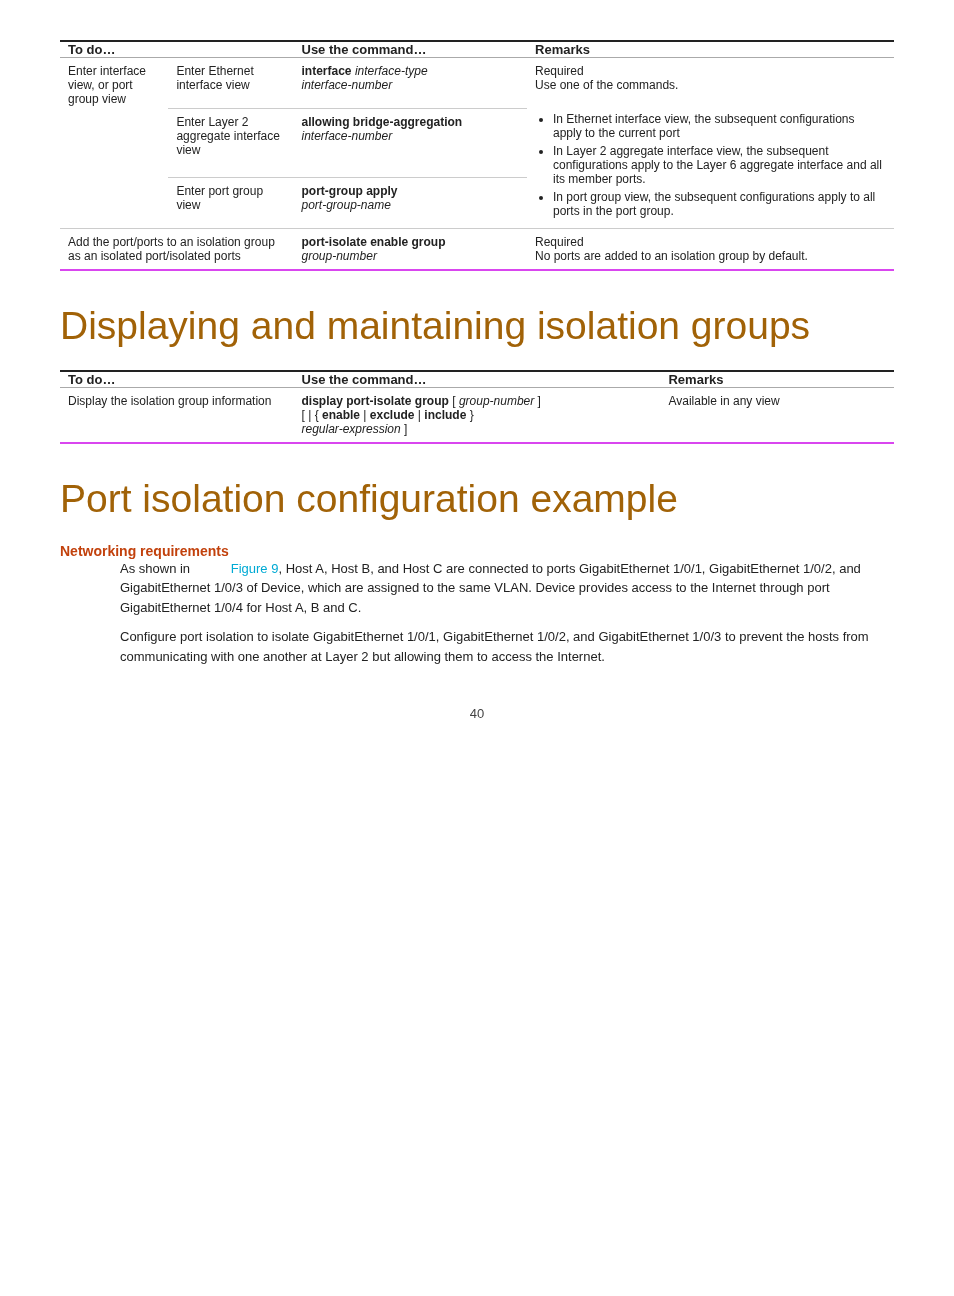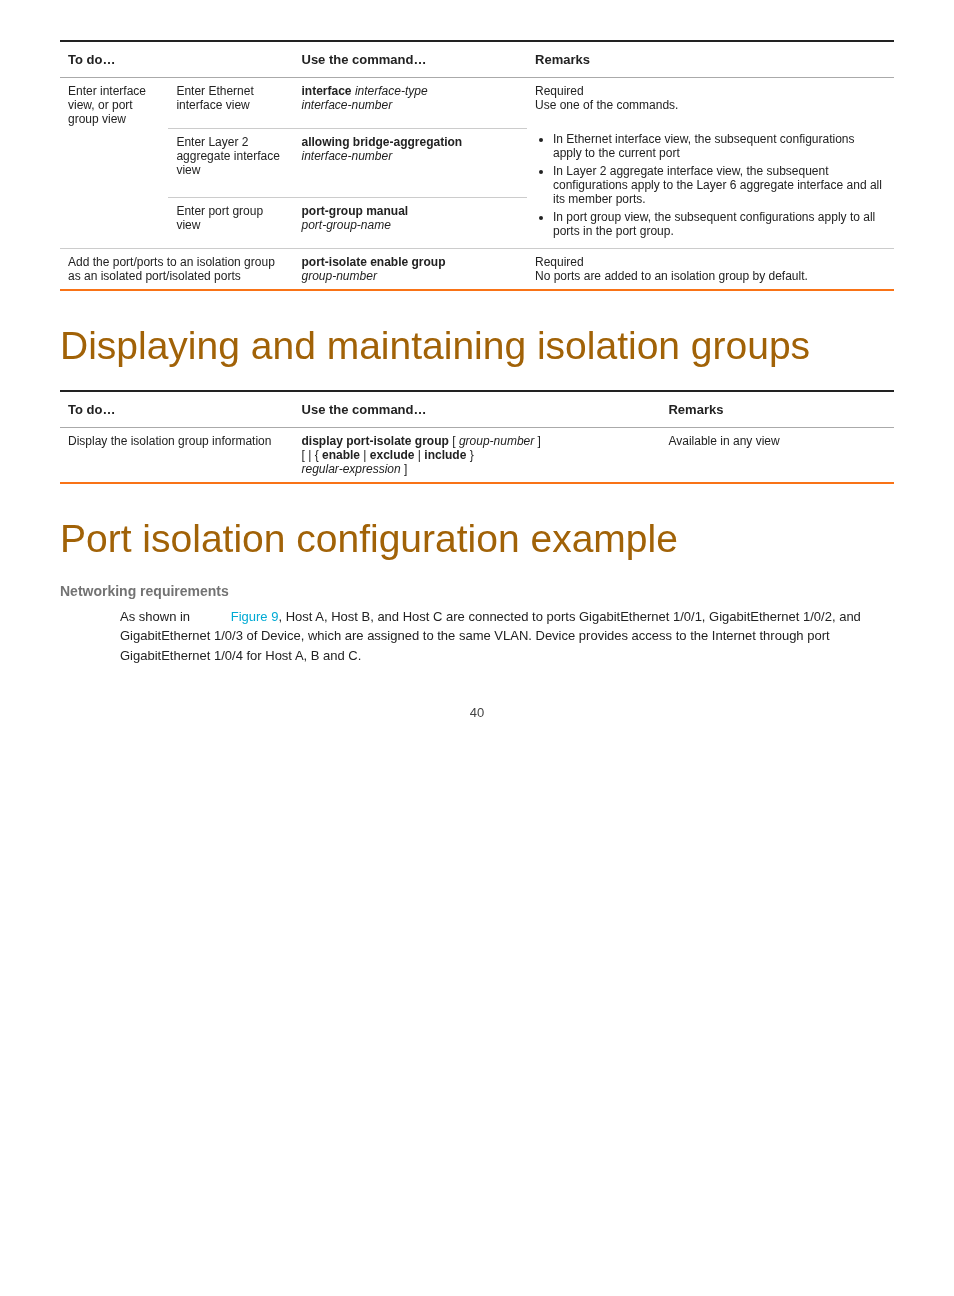--- a/index.html
+++ b/index.html
@@ -17,32 +17,32 @@
     .data-table {
       width: 100%;
       border-collapse: collapse;
       margin-bottom: 32px;
     }
     .data-table th {
       background: #fff;
       font-weight: bold;
       font-size: 13px;
       text-align: left;
-      padding: 10px 8px;
+      padding: 0 8px;
       border-top: 2px solid #222;
       border-bottom: 1px solid #aaa;
     }
     .data-table td {
       padding: 6px 8px;
       vertical-align: top;
       font-size: 12px;
       border-bottom: 1px solid #ccc;
     }
     .data-table tr:last-child td {
-      border-bottom: 2px solid #f97316;
+      border-bottom: 2px solid #d946ef;
     }
 
     .cmd-bold { font-weight: bold; }
     .cmd-italic { font-style: italic; }
 
     ul.remarks-list {
       list-style: disc;
       padding-left: 18px;
       margin-top: 20px;
     }
@@ -57,22 +57,21 @@
       color: #a16207;
       margin-bottom: 20px;
       margin-top: 10px;
       line-height: 1.2;
     }
 
     
     .subsection-heading {
       font-size: 14px;
       font-weight: bold;
-      color: #737373;
-      margin-bottom: 8px;
+      color: #c2410c;
       margin-top: 4px;
     }
 
     .body-text {
       font-size: 13px;
       line-height: 1.5;
       margin-bottom: 10px;
     }
 
     a.inline-link {
@@ -142,21 +141,21 @@
     <tr>
       <td>Enter Layer 2 aggregate interface view</td>
       <td>
         <span class="cmd-bold">allowing bridge-aggregation</span><br>
         <span class="cmd-italic">interface-number</span>
       </td>
     </tr>
     <tr>
       <td>Enter port group view</td>
       <td>
-        <span class="cmd-bold">port-group manual</span><br>
+        <span class="cmd-bold">port-group apply</span><br>
         <span class="cmd-italic">port-group-name</span>
       </td>
     </tr>
 
     <tr>
       <td colspan="2">Add the port/ports to an isolation group as an isolated port/isolated ports</td>
       <td>
         <span class="cmd-bold">port-isolate enable group</span><br>
         <span class="cmd-italic">group-number</span>
       </td>
@@ -197,15 +196,16 @@
 </table>
 
 <h2 class="section-heading">Port isolation configuration example</h2>
 
 <h3 class="subsection-heading">Networking requirements</h3>
 
 <div style="padding-left: 60px;">
   <p class="body-text">
     As shown in <a class="inline-link">Figure 9</a>, Host A, Host B, and Host C are connected to ports GigabitEthernet 1/0/1, GigabitEthernet 1/0/2, and GigabitEthernet 1/0/3 of Device, which are assigned to the same VLAN. Device provides access to the Internet through port GigabitEthernet 1/0/4 for Host A, B and C.
   </p>
+  <p class="body-text">Configure port isolation to isolate GigabitEthernet 1/0/1, GigabitEthernet 1/0/2, and GigabitEthernet 1/0/3 to prevent the hosts from communicating with one another at Layer 2 but allowing them to access the Internet.</p>
 </div>
 
 <div class="page-number">40</div>
 
 </body></html>

